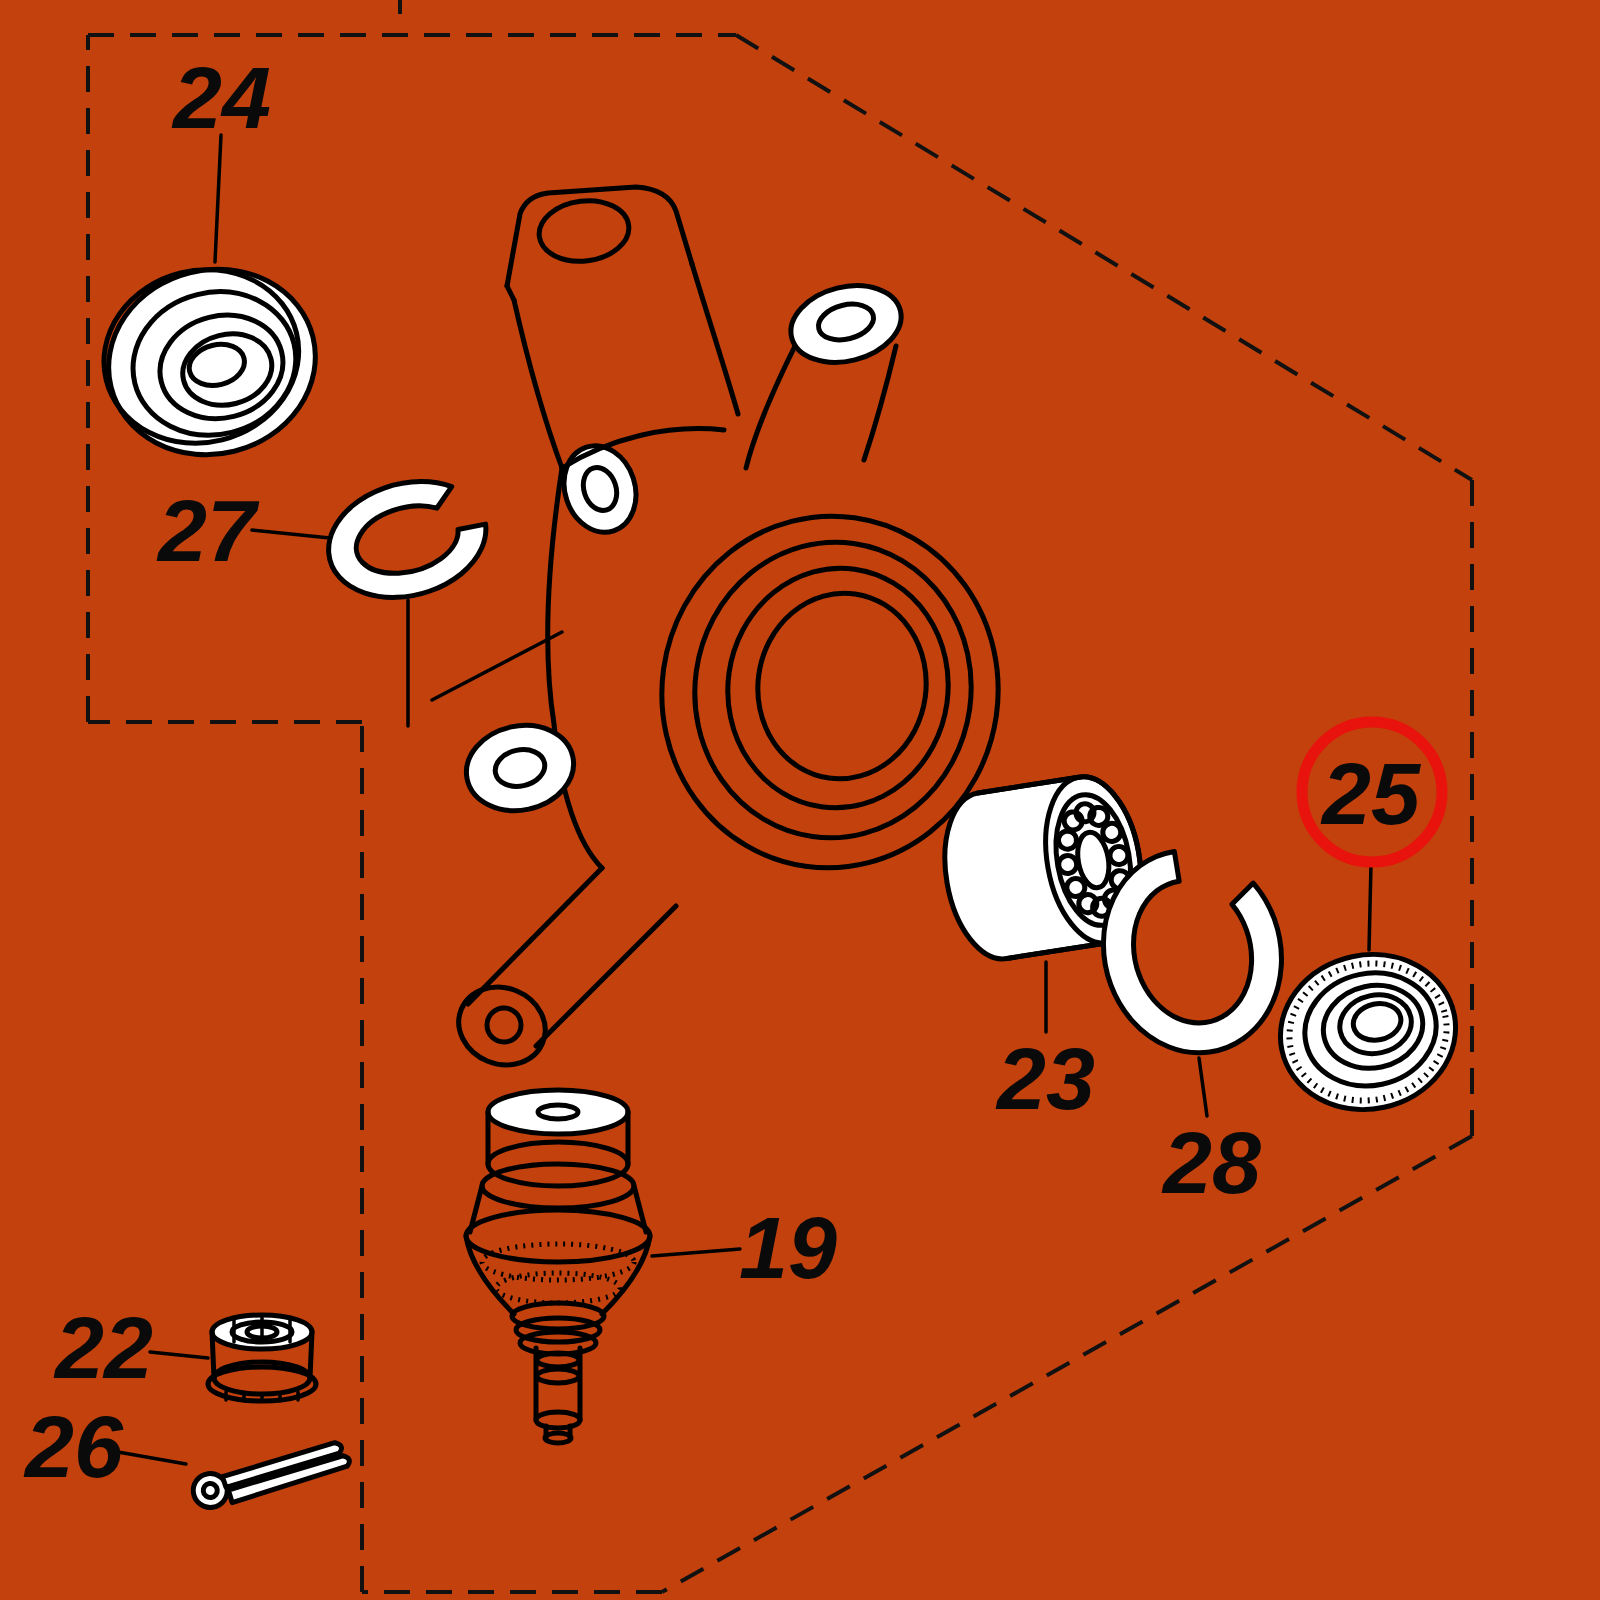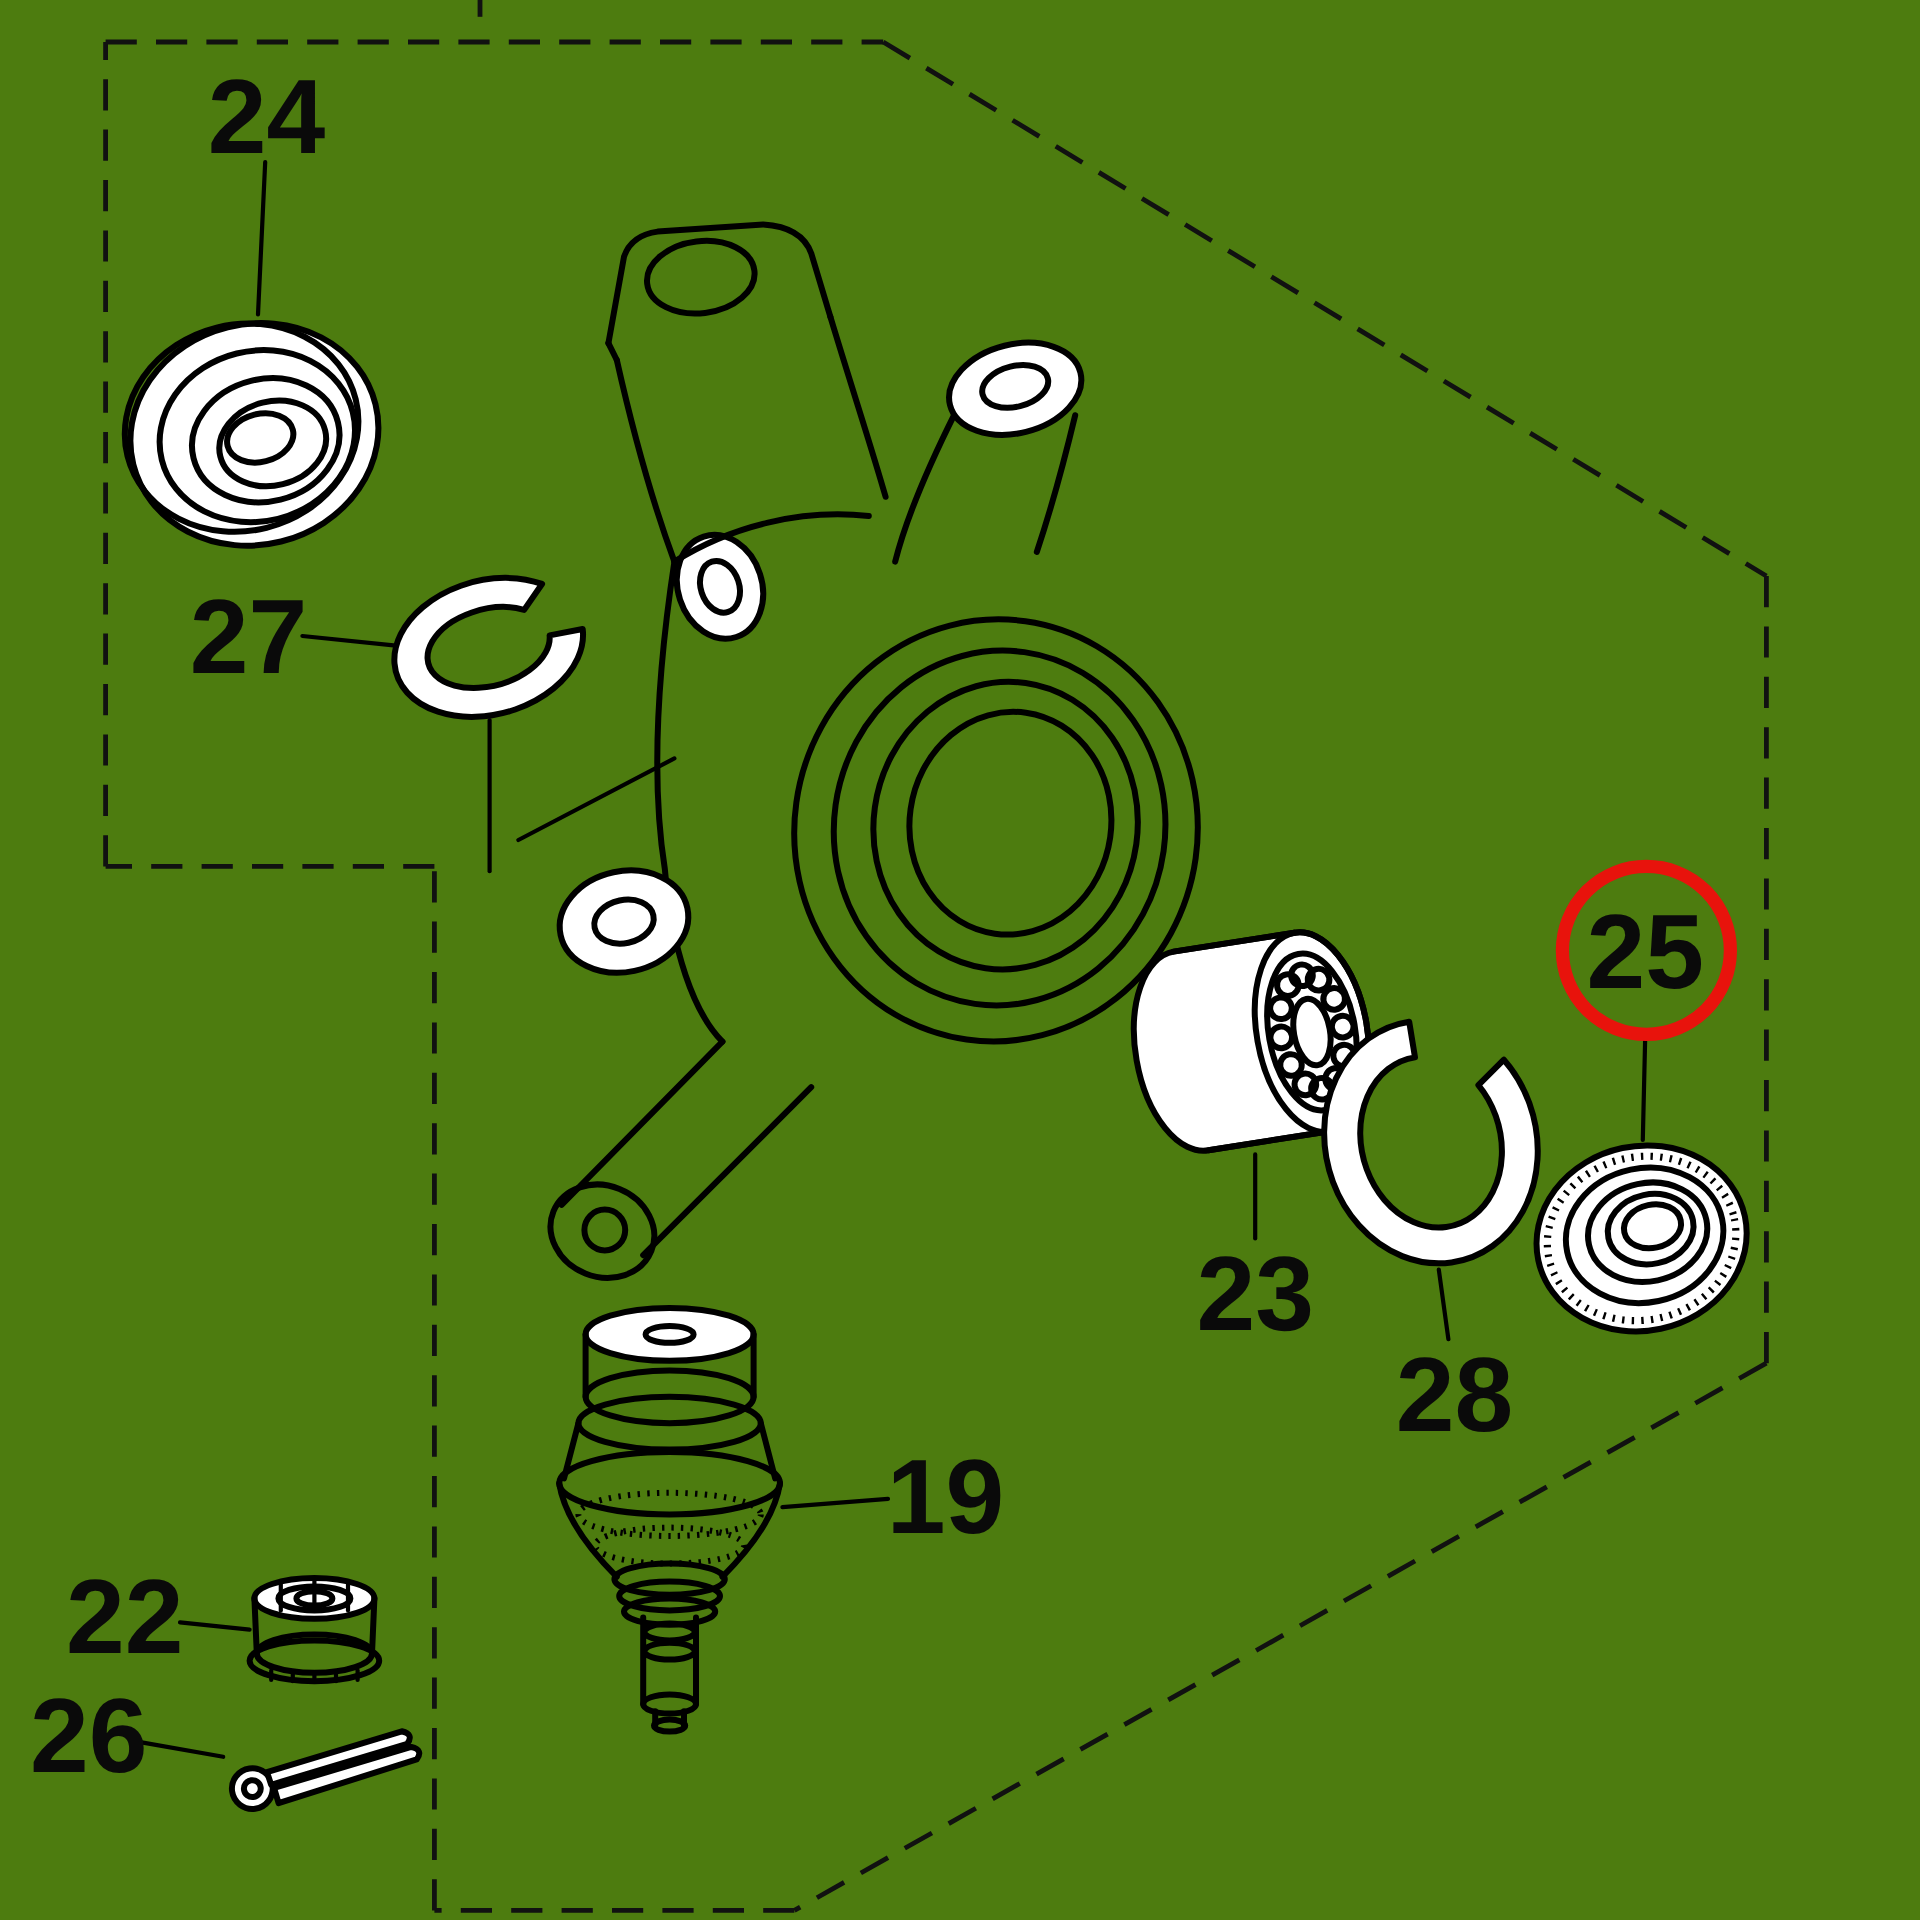--- a/index.html
+++ b/index.html
@@ -1,16 +1,16 @@
 <!DOCTYPE html>
 <html><head>
 <meta charset="utf-8">
 <style>
   html,body{margin:0;padding:0;background:#ffffff;}
-  .canvas{width:1600px;height:1600px;background:#4d7c0f;position:relative;overflow:hidden;}
+  .canvas{width:1600px;height:1600px;background:#c2410c;position:relative;overflow:hidden;font-style:italic;}
   svg{display:block;}
   .dash{stroke:#111111;stroke-width:4;stroke-dasharray:26 16;fill:none;}
   .ln{stroke:#000000;stroke-width:5;fill:none;stroke-linecap:round;stroke-linejoin:round;}
   .fw{stroke:#000000;stroke-width:5;fill:#ffffff;stroke-linejoin:round;}
   .thin{stroke:#000000;stroke-width:3.5;fill:none;stroke-linecap:round;}
   .stip{stroke:#000000;stroke-width:6;fill:none;stroke-dasharray:2 6;}
   .stip2{stroke:#000000;stroke-width:5;fill:none;stroke-dasharray:2 6;}
   .lbl{font-family:"Liberation Sans",sans-serif;font-weight:bold;font-size:88px;fill:#0a0a0a;text-anchor:middle;dominant-baseline:central;}
   .hl{fill:none;stroke-width:11;}
 </style>

